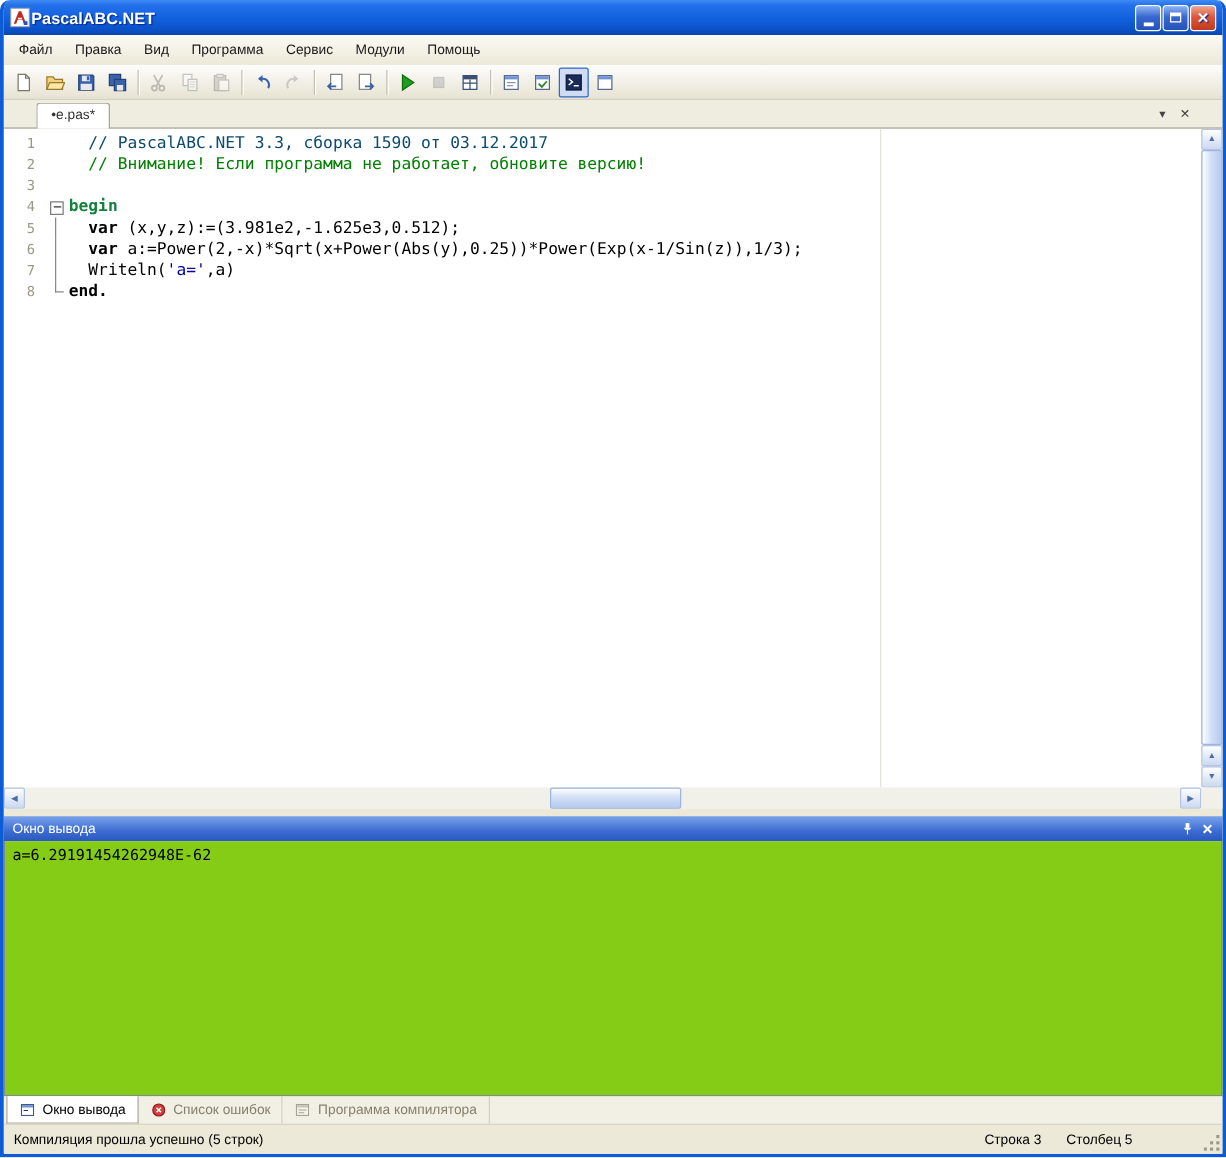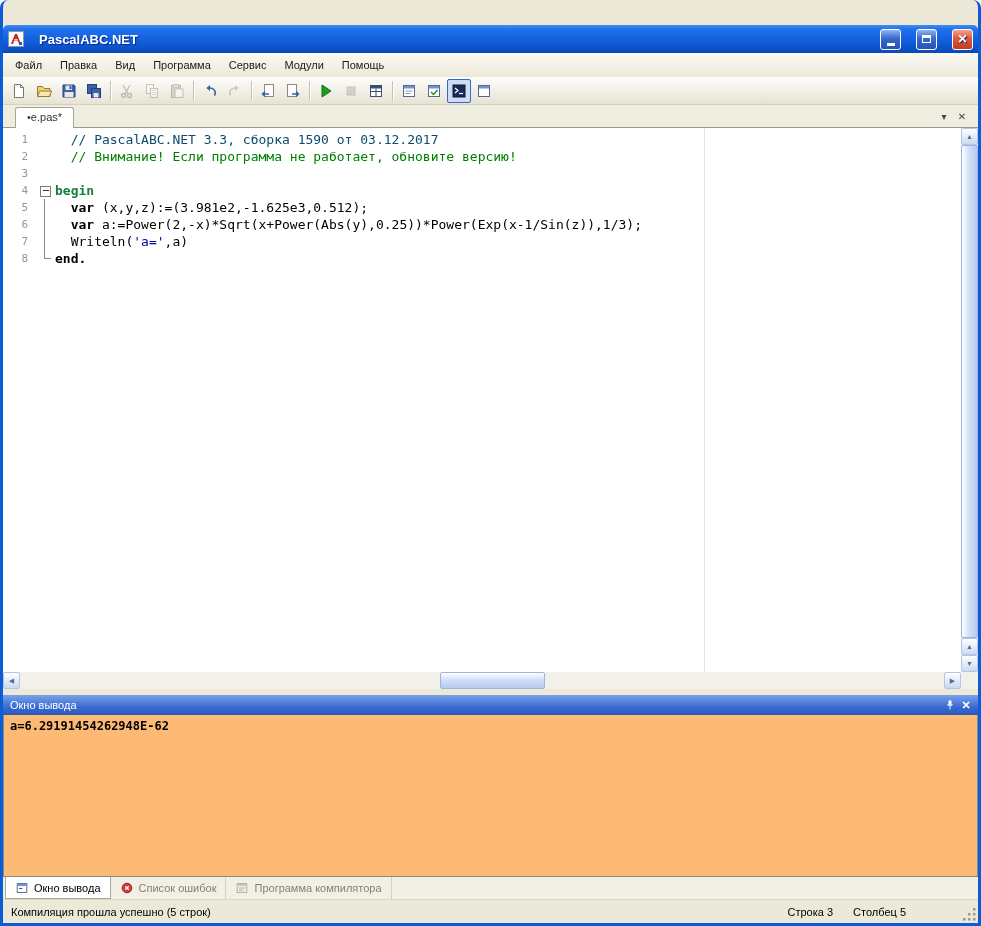--- a/index.html
+++ b/index.html
@@ -7,26 +7,25 @@
   .window {
     width: 981px; height: 926px;
     border: 3px solid #0b5cd6; border-top: none;
     border-radius: 8px 8px 0 0;
     display: flex; flex-direction: column;
     overflow: hidden; background: #ece9d8;
   }
   
   .titlebar {
     height: 28px; flex: none;
-    display: flex; align-items: center; gap: 15px; padding: 0 5px;
+    display: flex; align-items: center; gap: 1px; padding: 0 5px;
     background: linear-gradient(180deg,#3f8cf3 0%,#2471ec 14%,#125fdd 55%,#0b51c8 85%,#0a47b1 100%);
     border-radius: 5px 5px 0 0;
     color: #fff; font-weight: bold; font-size: 13px;
     text-shadow: 1px 1px 1px #03278a;
-    margin-top: 25px;
   }
   .titlebar .title { flex: 1; }
   .app-icon { width:16px; height:16px; display:inline-flex; }
   .cbtn { width:21px; height:21px; border-radius:3px; border:1px solid #ffffff;
     display:flex; align-items:center; justify-content:center; flex:none; }
   .cbtn.blue { background: linear-gradient(180deg,#8fb4f2,#3867cf 45%,#2553b8); }
   .cbtn.red  { background: linear-gradient(180deg,#f2a590,#e0563a 45%,#c03a20); }
   .glyph-min { width:8px; height:3px; background:#fff; margin-top:10px; }
   .glyph-max { width:9px; height:8px; border:1px solid #fff; border-top-width:3px; }
   .glyph-close { color:#fff; font-size:12px; font-weight:bold; line-height:1; }
@@ -44,21 +43,21 @@
   .tb-btn { width:24px; height:24px; display:flex; align-items:center; justify-content:center;
     border:1px solid transparent; border-radius:2px; }
   .tb-btn.disabled { opacity:.38; filter:grayscale(85%); }
   .tb-btn.pressed { background:#cfdcf3; border-color:#316ac5; }
   .tb-sep { width:1px; height:20px; background:#c6c2b2; box-shadow:1px 0 0 #ffffff; margin:0 3px; flex:none; }
   .icon { display:inline-flex; width:16px; height:16px; }
   .icon svg { width:100%; height:100%; }
   
   .doc-tabstrip {
     height: 23px; flex:none; display:flex; align-items:flex-end;
-    background:#efece0; border-bottom:1px solid #9b988c; padding:0 8px;
+    background:#efece0; border-bottom:1px solid #9b988c; padding:0 22px;
   }
   .doc-tab {
     font-size:11px; padding:3px 11px 4px; margin-left:4px; color:#333;
     border:1px solid #a9a598; border-bottom:none; border-radius:3px 3px 0 0;
     background: linear-gradient(#fcfcf9,#e9e6d9); white-space:nowrap; cursor:default;
   }
   .doc-tab.active { background:#ffffff; position:relative; top:1px; padding-bottom:5px; }
   .strip-btn { margin-left:auto; width:16px; height:16px; display:flex; align-items:center;
     justify-content:center; color:#444; font-size:10px; align-self:center; }
   .strip-btn + .strip-btn { margin-left:2px; }
@@ -98,22 +97,22 @@
     border:1px solid #9cb4e0; border-radius:2px; }
   .sb-corner { width:17px; flex:none; background:#f1f0e9; }
   
   .splitter { height:6px; flex:none; background:#ece9d8; }
   .out-header { height:20px; flex:none; display:flex; align-items:center; padding:0 4px 0 7px;
     background:linear-gradient(180deg,#7aa2ea,#3b6bd2 60%,#2a58bd); color:#fff; font-size:11px; }
   .out-header .out-title { flex:1; }
   .out-hbtn { width:16px; height:16px; display:flex; align-items:center; justify-content:center; color:#fff; }
   .out-hbtn svg { width:12px; height:12px; }
   .out-close { font-size:11px; font-weight:bold; }
-  .out-content { height:162px; flex:none; background:#fdba74; border:1px solid #808a91; border-top:none;
-    padding:4px 6px; font-family:"DejaVu Sans Mono", monospace; font-size:12px; color:#000;font-weight:bold; }
+  .out-content { height:204px; flex:none; background:#84cc16; border:1px solid #808a91; border-top:none;
+    padding:4px 6px; font-family:"DejaVu Sans Mono", monospace; font-size:12px; color:#000; }
   
   .bottom-tabs { height:22px; flex:none; display:flex; background:#f2f0e4; align-items:stretch; padding-left:2px; }
   .btab { display:flex; align-items:center; gap:5px; padding:0 9px; font-size:11px;
     color:#877f6e; border-right:1px solid #d6d2c2; cursor:default; }
   .btab .icon { width:14px; height:14px; }
   .btab.active { background:#fff; color:#000; border:1px solid #aca899; border-top:none; }
   
   .statusbar { height:24px; flex:none; display:flex; align-items:center; padding:0 8px;
     background:#ece9d8; border-top:1px solid #d9d5c5; font-size:11px; color:#000; position:relative; }
   .status-right { margin-left:auto; display:flex; gap:20px; margin-right:64px; }

